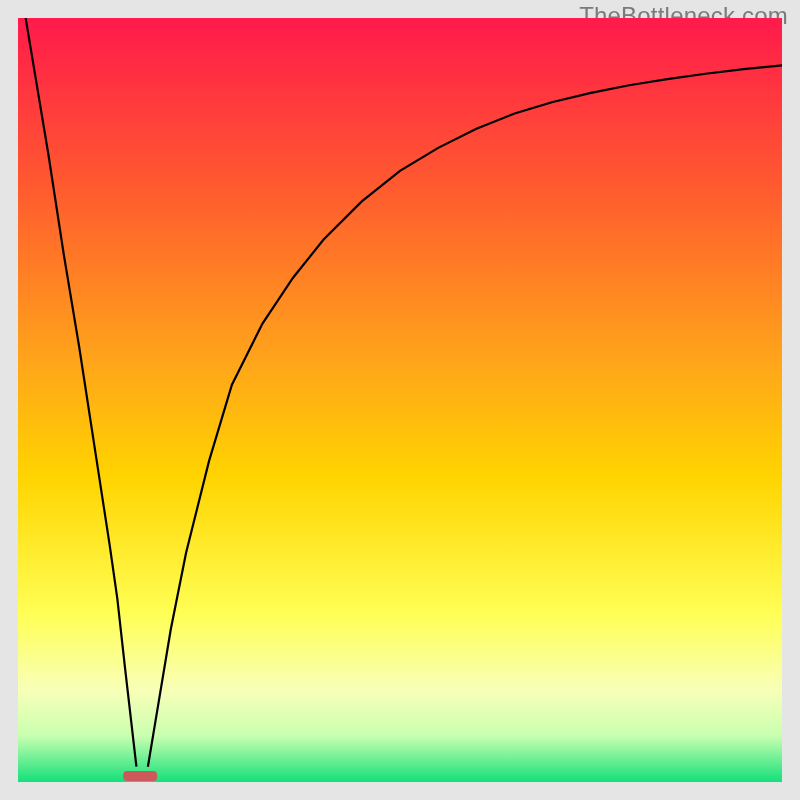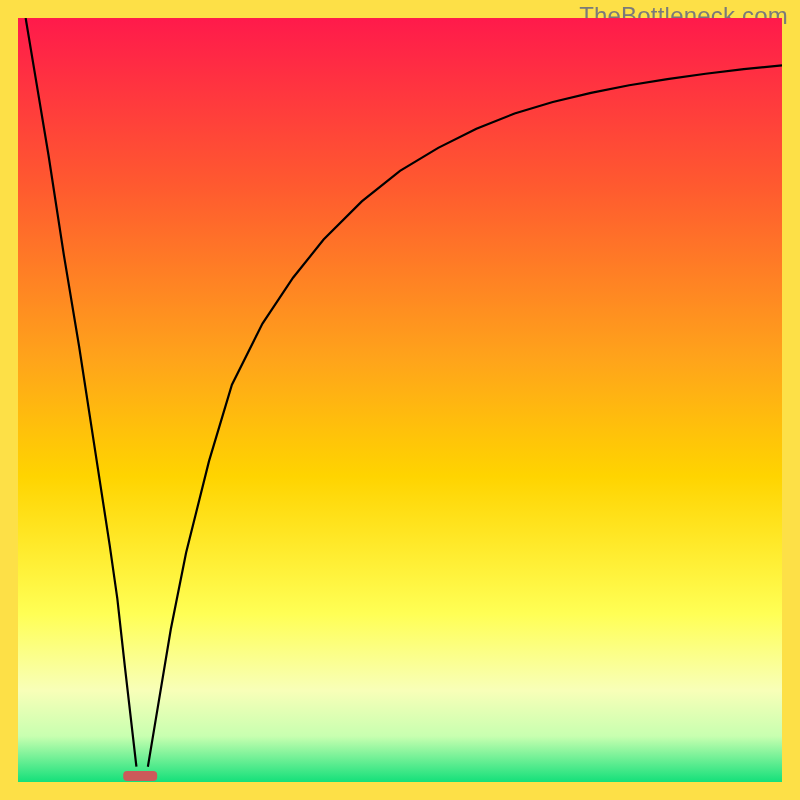--- a/index.html
+++ b/index.html
@@ -8,21 +8,21 @@
     width: 800px;
     height: 800px;
     overflow: hidden;
     background: #000;
     font-family: Arial, Helvetica, sans-serif;
   }
   .frame {
     position: relative;
     width: 800px;
     height: 800px;
-    background: #fde047;
+    background: #e5e5e5;
   }
   .plot {
     position: absolute;
     left: 18px;
     top: 18px;
     width: 764px;
     height: 764px;
     box-sizing: border-box;
   }
   .plot svg {

